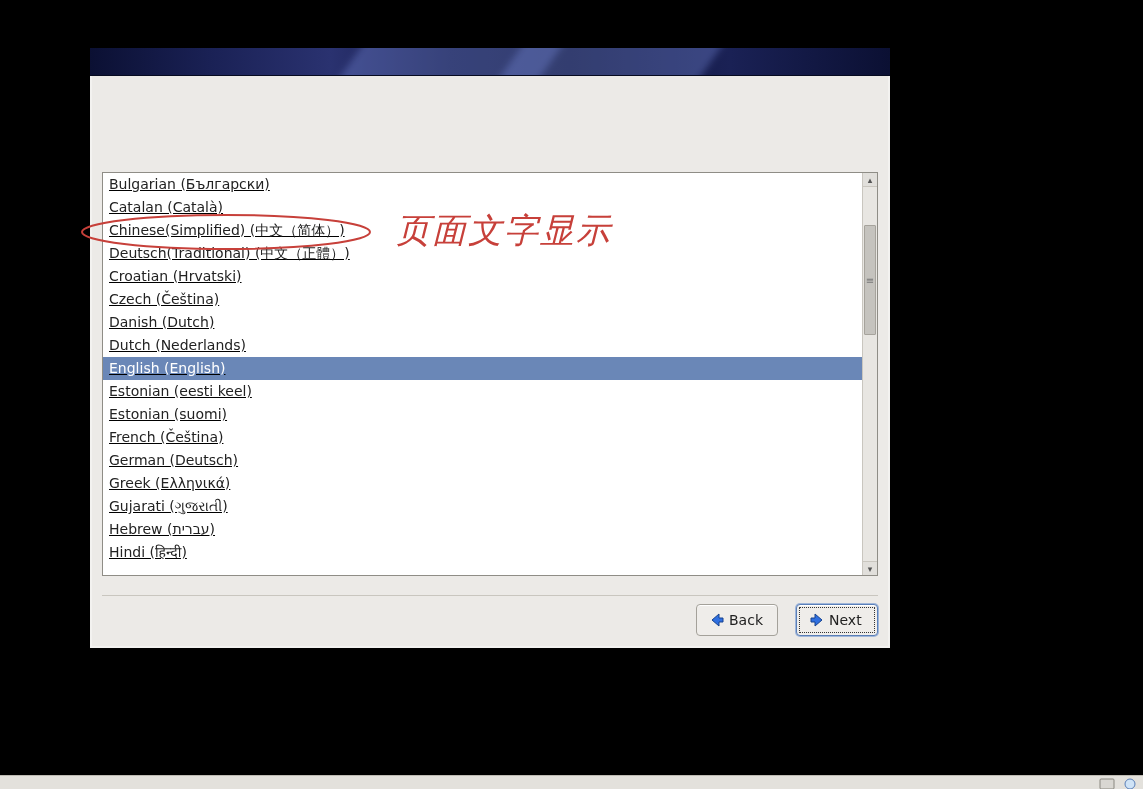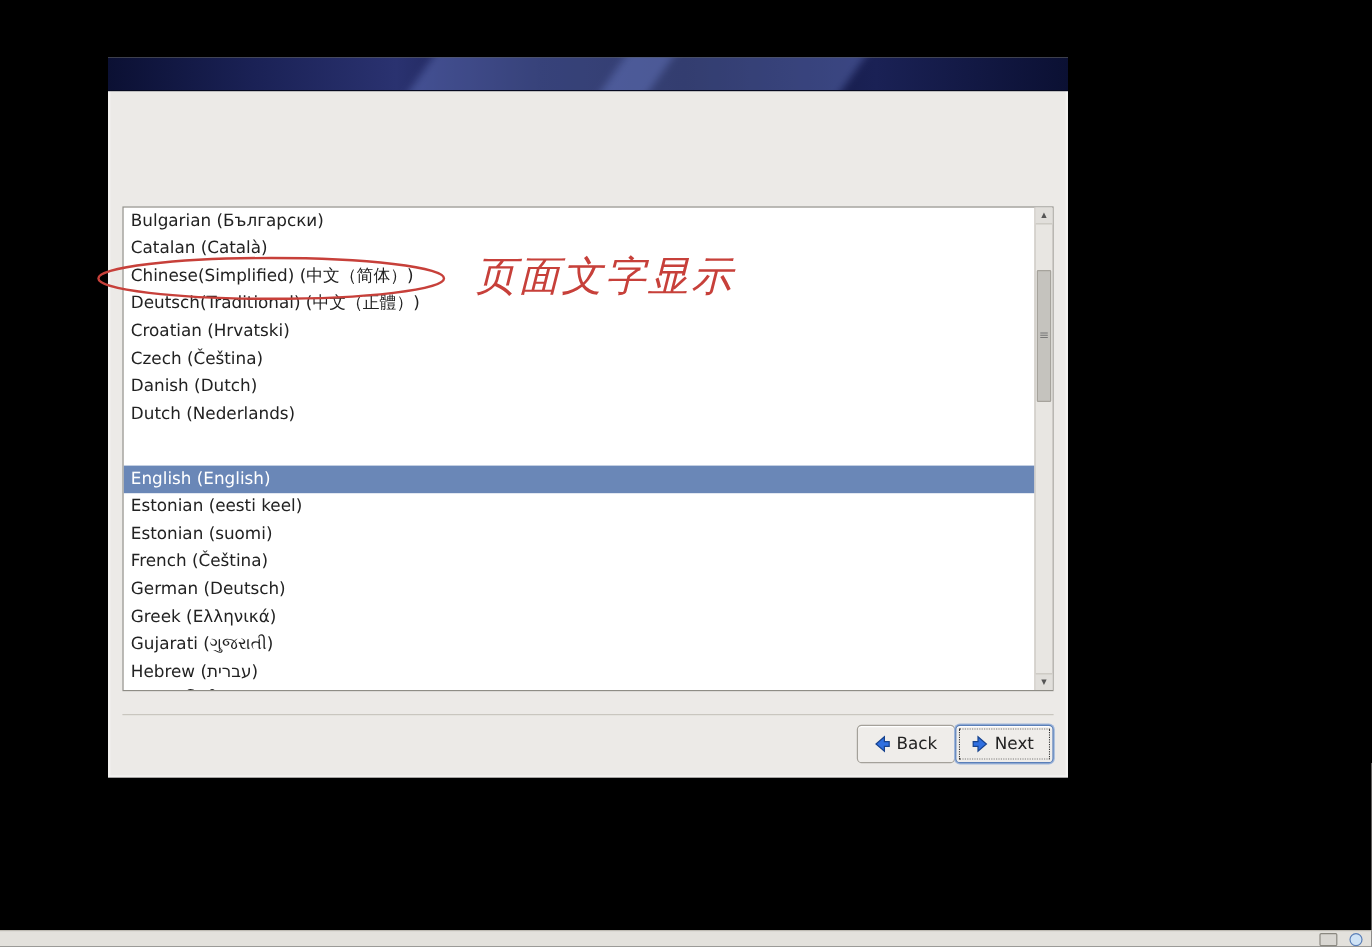--- a/index.html
+++ b/index.html
@@ -72,33 +72,33 @@
       top: 124px;
       bottom: 72px;
       border: 1px solid #8f8d86;
       background: #ffffff;
       display: flex;
     }
     .language-list {
       flex: 1;
       overflow: hidden;
       position: relative;
+      text-decoration: underline;
     }
     .language-list .item {
       height: 23px;
       line-height: 23px;
       padding: 0 6px;
       color: #222;
       white-space: nowrap;
       cursor: default;
     }
     .language-list .item.selected {
       background: #6a87b7;
       color: #ffffff;
-      margin-top: 31px;
     }
     .scrollbar {
       width: 15px;
       background: #e8e6e2;
       border-left: 1px solid #c9c6bf;
       display: flex;
       flex-direction: column;
       align-items: stretch;
     }
     .sb-btn {
@@ -134,20 +134,21 @@
     }
     .button-bar {
       position: absolute;
       left: 12px;
       right: 12px;
       bottom: 12px;
       border-top: 1px solid #c9c6bf;
       padding-top: 8px;
       display: flex;
       justify-content: flex-end;
+      gap: 18px;
     }
     .nav-btn {
       min-width: 82px;
       height: 32px;
       padding: 0 12px;
       background: #efedea;
       border: 1px solid #a4a19a;
       border-radius: 4px;
       box-shadow: 0 1px 0 #fff inset;
       display: inline-flex;

